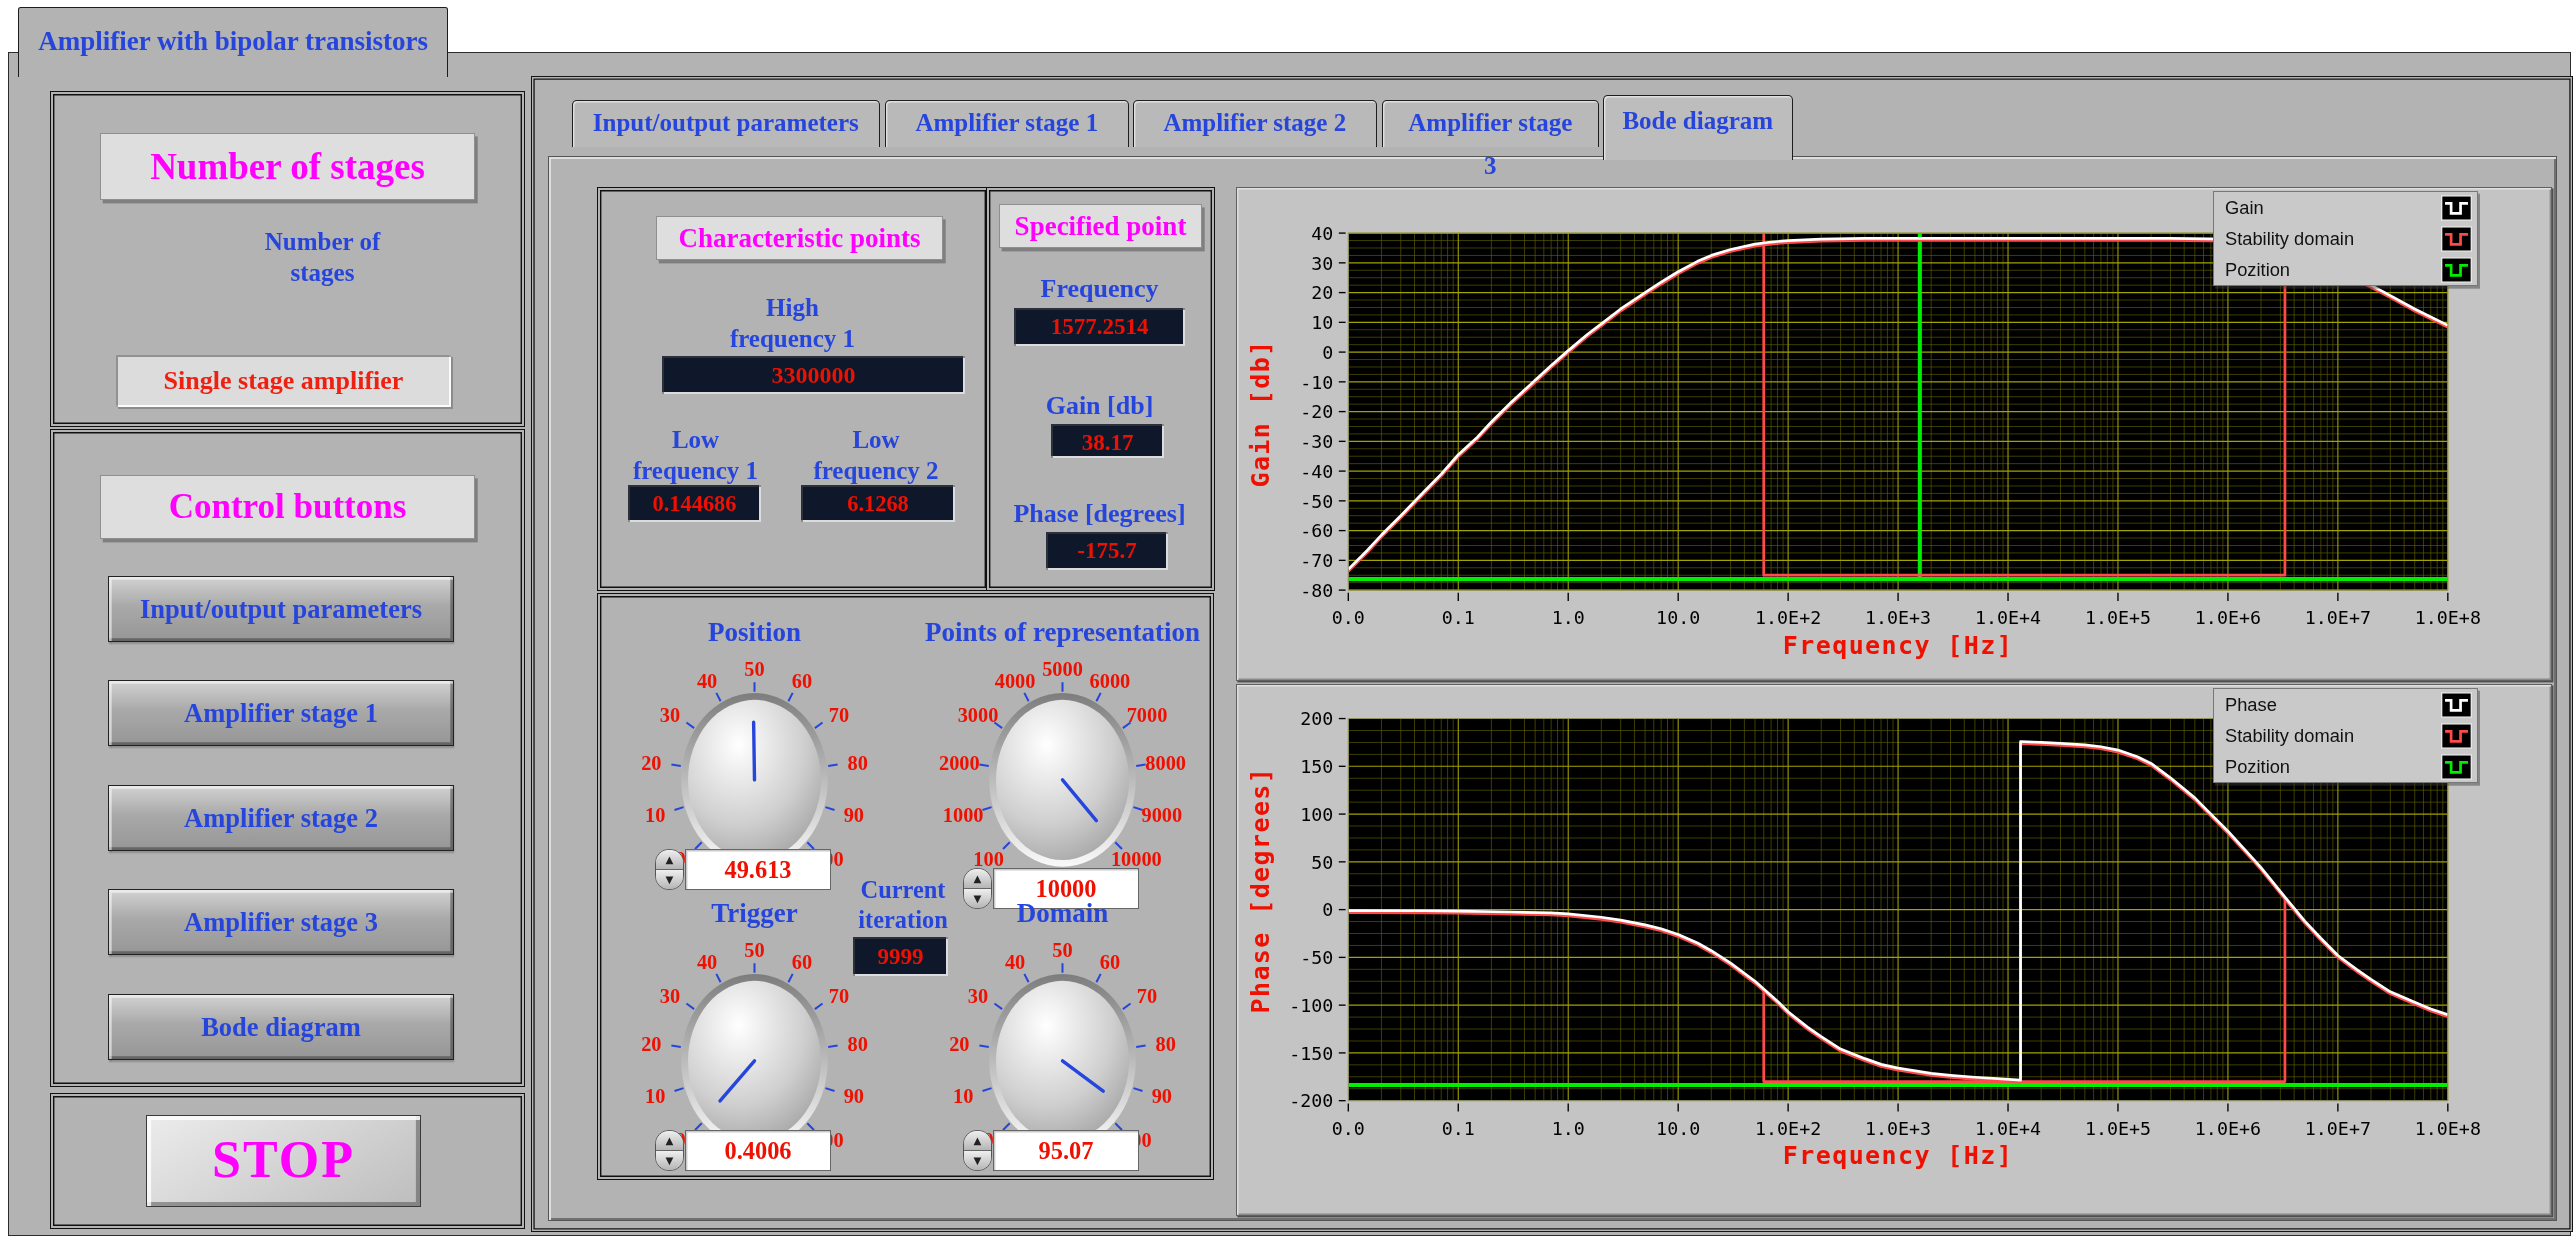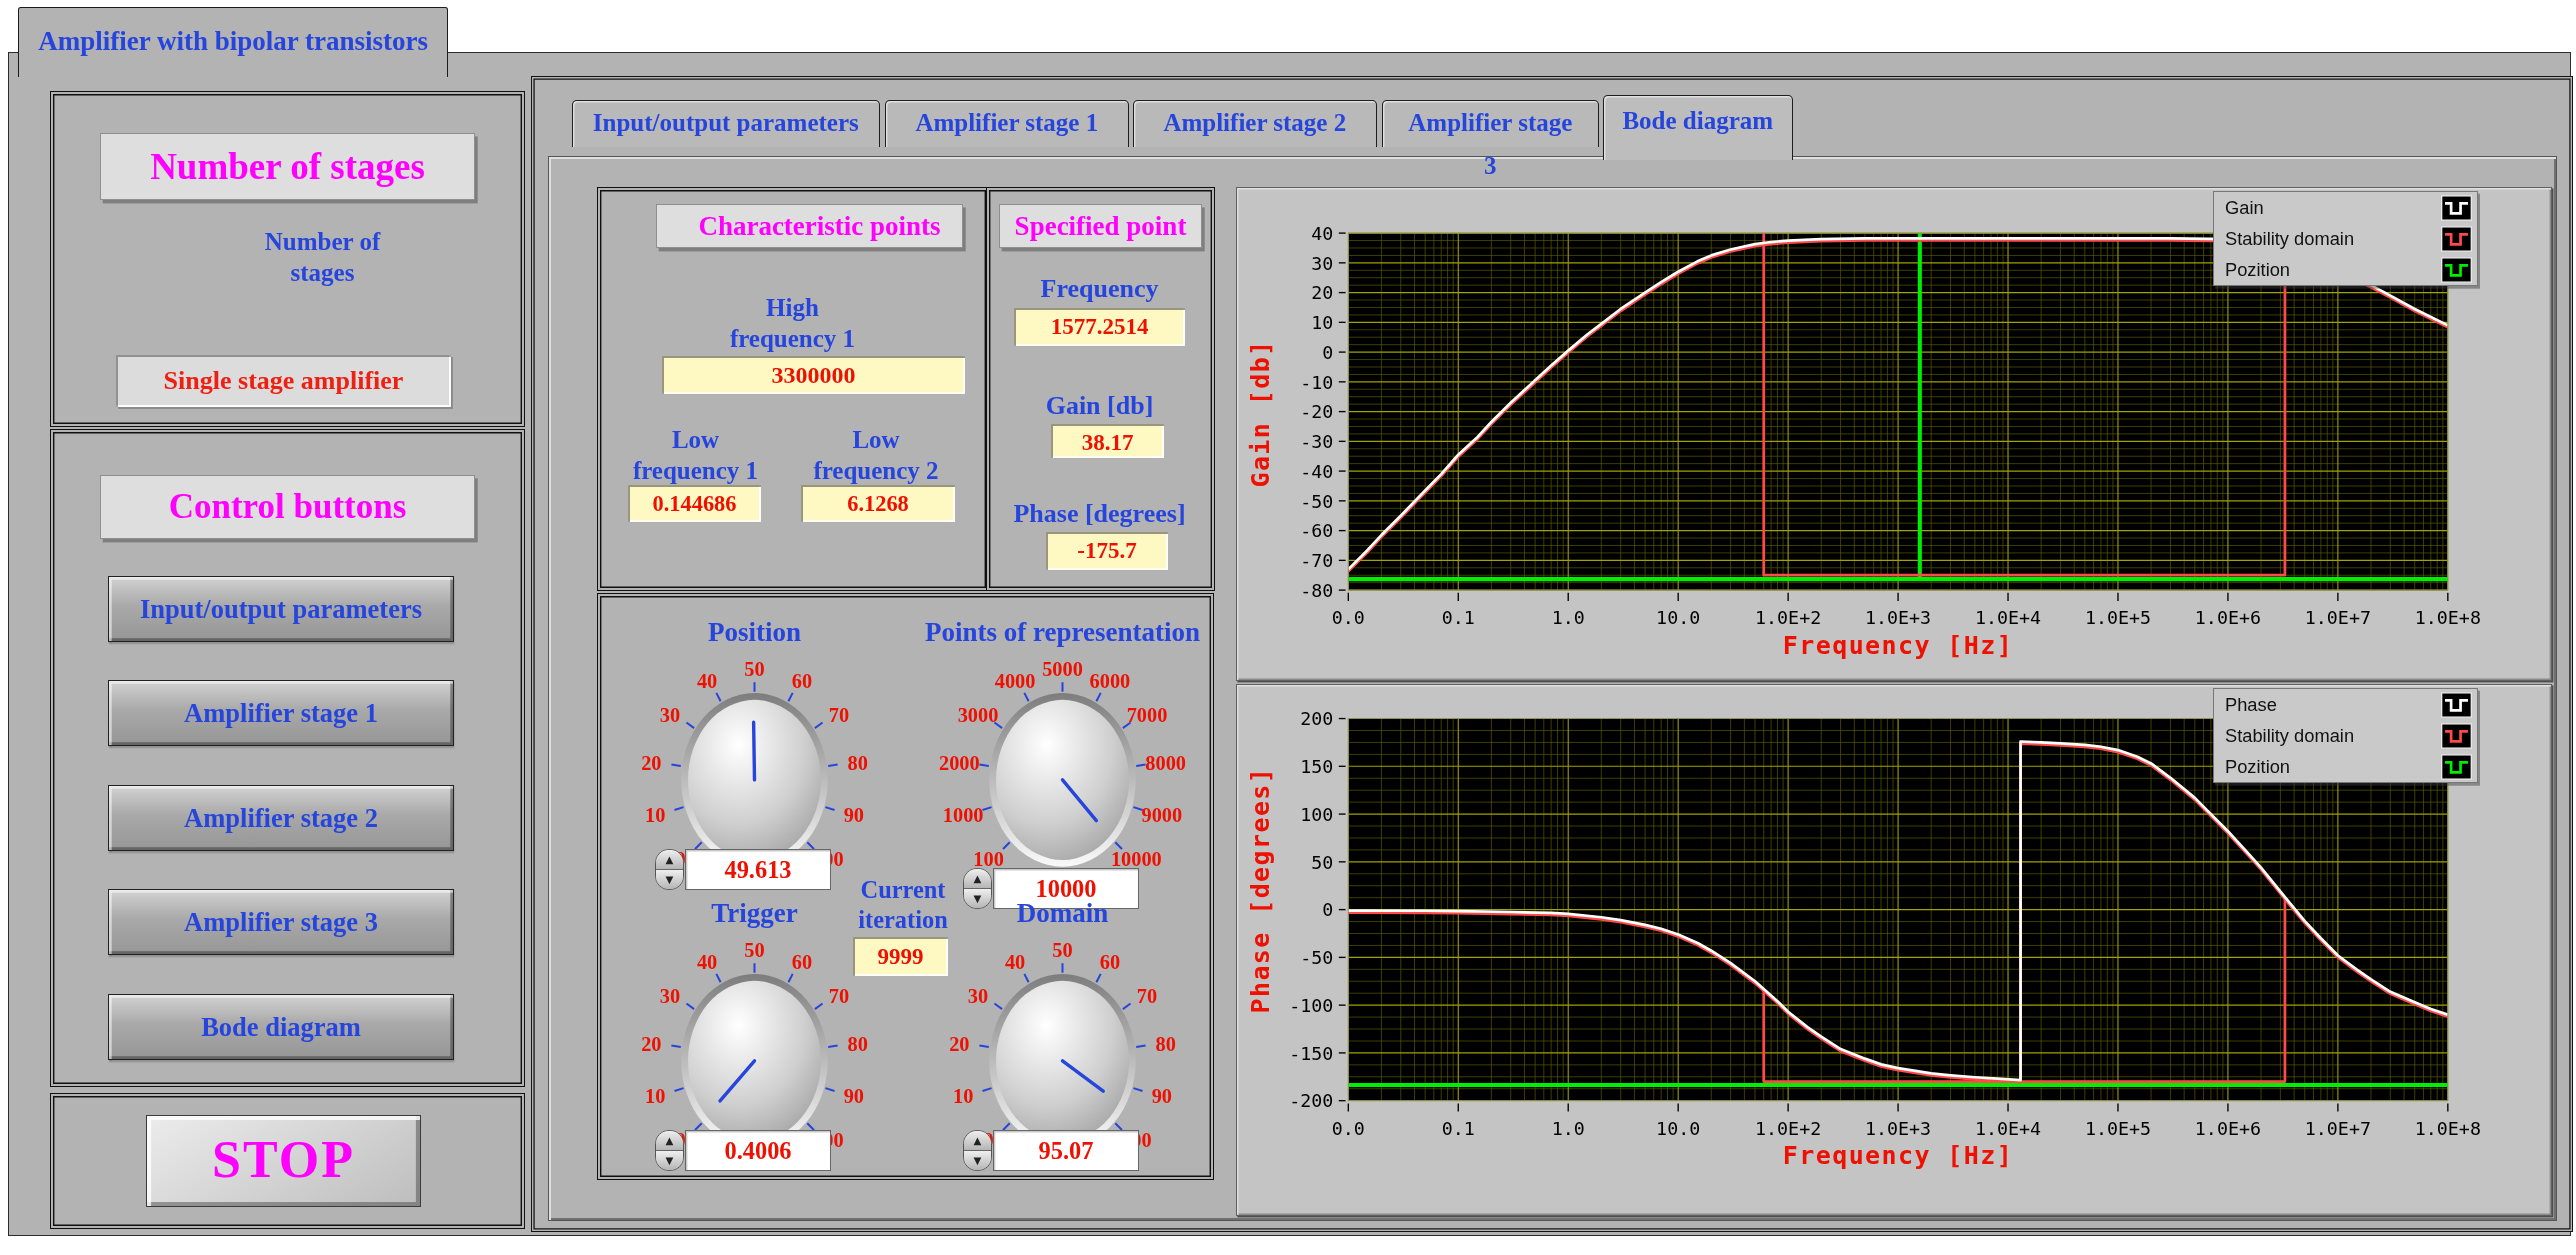--- a/index.html
+++ b/index.html
@@ -16,21 +16,21 @@
     font-weight:bold;font-size:27px;line-height:43px;color:#2645dc;z-index:5;margin-left:6px;}
 
   
   .dbl{border:1.4px solid #101010;box-shadow:inset 0 0 0 2px #b3b3b3,inset 0 0 0 3.4px #101010;}
 
   
   .hdr{background:#dedede;border:0.7px solid #8f8f8f;box-shadow:2.7px 3.4px 0 rgba(75,75,75,.5);
     color:#ff00ff;font-weight:bold;text-align:center;}
 
   
-  .val-gray{background:#fef9c3;box-shadow:inset 2px 2px 0 rgba(70,70,70,.55),inset -2px -2px 0 rgba(255,255,255,.85);
+  .val-gray{background:#0f172a;box-shadow:inset 2px 2px 0 rgba(70,70,70,.55),inset -2px -2px 0 rgba(255,255,255,.85);
     color:#ee1000;font-weight:bold;text-align:center;}
   
   .val-white{background:#ffffff;border:0.7px solid #666;box-shadow:inset 1.4px 1.4px 0 rgba(120,120,120,.4);
     color:#ee1000;font-weight:bold;text-align:center;}
 
   .blue-lb{color:#2645dc;font-weight:bold;text-align:center;line-height:1.22;}
 
   
   .btn3d{background:linear-gradient(180deg,#d2d2d2 0%,#a9a9a9 45%,#969696 100%);
     border:0.7px solid #222;box-shadow:inset 2.7px 2.7px 0 rgba(255,255,255,.55),inset -2.7px -2.7px 0 rgba(40,40,40,.45),1.4px 2px 1.4px rgba(0,0,0,.25);
@@ -112,21 +112,21 @@
 <div class="abs pageframe"></div>
 <div id="tabs">
     <div class="tab" style="left: 572px; width: 273px;">Input/output parameters</div>
     <div class="tab" style="left: 885px; width: 209px;">Amplifier stage 1</div>
     <div class="tab" style="left: 1133px; width: 209px;">Amplifier stage 2</div>
     <div class="tab" style="left: 1382px; width: 182px;">Amplifier stage 3</div>
     <div class="tab active" style="left: 1603px; width: 155px;">Bode diagram</div>
   </div>
 
 <div class="abs dbl" style="left:597px;top:187px;width:390px;height:402px;"></div>
-<div class="abs hdr" style="left:656px;top:204px;width:285px;height:42px;font-size:27px;line-height:42px;padding-left:20px;">Characteristic points</div>
+<div class="abs hdr" style="left:656px;top:216px;width:285px;height:42px;font-size:27px;line-height:42px;">Characteristic points</div>
 <div class="abs blue-lb" style="left:611px;top:293px;width:363px;font-size:25px;">
   <span>High</span><br>
   <span>frequency 1</span>
 </div>
 <div class="abs val-gray" style="left:662px;top:356px;width:303px;height:38px;font-size:24px;line-height:38px;">3300000</div>
 <div class="abs blue-lb" style="left:597px;top:425px;width:197px;font-size:25px;">
   <span>Low</span><br>
   <span>frequency 1</span>
 </div>
 <div class="abs blue-lb" style="left:774px;top:425px;width:204px;font-size:25px;">

